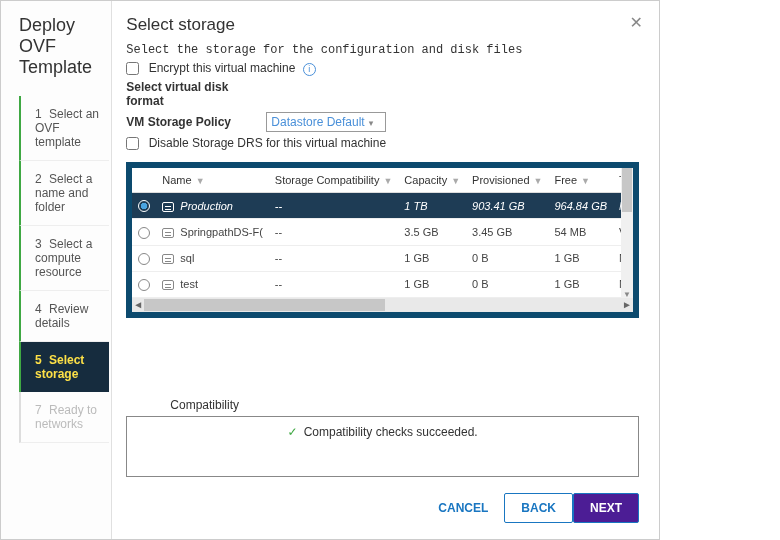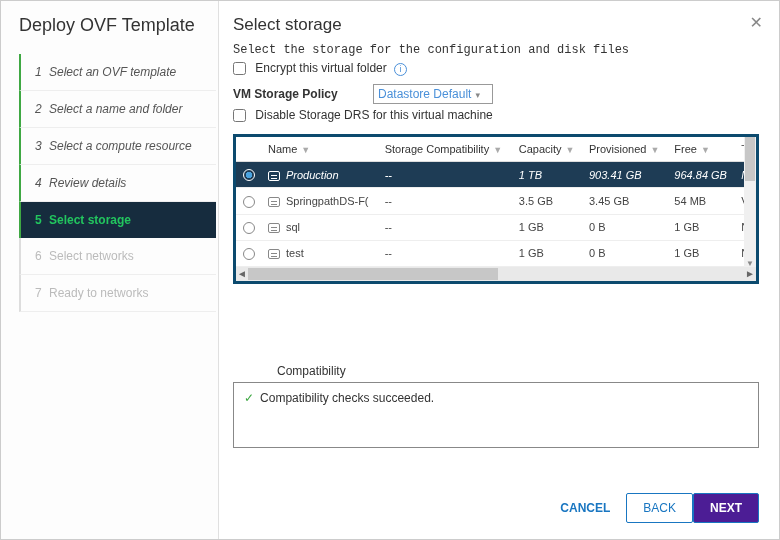--- a/index.html
+++ b/index.html
@@ -1,38 +1,38 @@
 <!DOCTYPE html>
 <html><head>
 <meta charset="utf-8">
 <style>
   * { box-sizing: border-box; margin: 0; padding: 0; }
   body { font-family: Arial, Helvetica, sans-serif; font-size: 12px; color: #333; background: #fff; }
-  .dialog { width: 780px; height: 540px; border: 1px solid #ccc; display: flex; position: relative; }
+  .dialog { width: 660px; height: 540px; border: 1px solid #ccc; display: flex; position: relative; }
   .sidebar { width: 218px; border-right: 1px solid #e0e0e0; padding: 14px 0 0 18px; background: #fdfdfd; }
   .wiz-title { font-size: 18px; font-weight: 400; color: #333; margin-bottom: 18px; }
   .steps { list-style: none; border-left: 2px solid #3fa843; }
   .step { padding: 11px 10px 11px 14px; font-size: 12px; color: #555; border-bottom: 1px solid #eee; cursor: pointer; position: relative; left: -2px; border-left: 2px solid transparent; }
-  .step.done { border-left-color: #3fa843; font-style: italic; }
+  .step.done { border-left-color: #3fa843; }
   .step.future { color: #bbb; border-left-color: #ddd; }
-  .step.current { background: #162c3e; color: #22c55e; font-weight: 600; border-left-color: #3fa843; border-bottom: none; }
+  .step.current { background: #162c3e; color: #fde047; font-weight: 600; border-left-color: #3fa843; border-bottom: none; }
   .step-num { display: inline-block; width: 14px; }
   .main { flex: 1; padding: 14px 20px 16px 14px; position: relative; display: flex; flex-direction: column; }
   .close { position: absolute; top: 12px; right: 16px; font-size: 16px; color: #888; cursor: pointer; }
   .page-title { font-size: 17px; font-weight: 400; margin-bottom: 8px; }
   .desc { font-size: 12px; color: #333; margin-bottom: 4px; font-family: Liberation Mono, monospace; }
   .row { display: flex; align-items: center; margin-bottom: 4px; font-size: 12px; }
   .row label.lbl { width: 140px; color: #333; font-weight: 600; }
   .checkbox-row { margin-bottom: 4px; }
   .checkbox-row input { margin-right: 6px; vertical-align: middle; }
   .info-icon { display: inline-block; width: 13px; height: 13px; border: 1px solid #4a90d9; border-radius: 50%; color: #4a90d9; font-size: 9px; line-height: 11px; text-align: center; margin-left: 4px; }
   .select-thin { border: none; border-bottom: 1px solid #4a90d9; color: #666; padding: 2px 20px 2px 4px; min-width: 120px; background: transparent; position: relative; }
   .select-policy { border: 1px solid #999; color: #4a90d9; padding: 2px 4px; min-width: 120px; }
   .caret { font-size: 9px; color: #888; margin-left: 4px; }
-  .table-wrap { border: 3px solid #0c4a6e; margin-top: 8px; position: relative; }
+  .table-wrap { border: 6px solid #0c4a6e; margin-top: 8px; position: relative; }
   table { width: 100%; border-collapse: collapse; font-size: 11px; }
   thead th { text-align: left; font-weight: 400; color: #333; padding: 6px 6px; border-bottom: 1px solid #ddd; background: #fff; white-space: nowrap; }
   th .filter { font-size: 9px; color: #aaa; margin-left: 4px; }
   tbody td { padding: 6px 6px; border-bottom: 1px solid #eee; color: #444; white-space: nowrap; }
   tbody tr.selected td { background: #1e3c55; color: #fff; font-style: italic; }
   .radio-cell { width: 26px; text-align: center; }
   .radio { display: inline-block; width: 12px; height: 12px; border: 1px solid #888; border-radius: 50%; vertical-align: middle; }
   tr.selected .radio { border-color: #fff; background: radial-gradient(circle, #4aa3df 0 45%, #1e3c55 46% 100%); }
   .ds-icon { display: inline-block; width: 12px; height: 10px; border: 1px solid #888; border-radius: 2px; margin-right: 6px; vertical-align: middle; position: relative; }
   .ds-icon::after { content: ""; position: absolute; left: 2px; right: 2px; top: 3px; height: 1px; background: #888; box-shadow: 0 3px 0 #888; }
@@ -43,57 +43,57 @@
   .hscroll .arrow { position: absolute; top: 0; width: 12px; text-align: center; font-size: 10px; color: #666; line-height: 14px; }
   .hscroll .arrow.l { left: 0; } .hscroll .arrow.r { right: 0; }
   .vscroll { position: absolute; right: 0; top: 0; bottom: 14px; width: 12px; background: #f0f0f0; }
   .vscroll .vthumb { position: absolute; top: 0; left: 1px; right: 1px; height: 44px; background: #c7c7c7; }
   .vscroll .varr { position: absolute; left: 0; right: 0; text-align: center; font-size: 8px; color: #888; }
   .vscroll .varr.u { top: -1px; } .vscroll .varr.d { bottom: -1px; }
   .table-footer { display: flex; align-items: center; padding: 4px 6px; font-size: 11px; color: #555; background: #fff; }
   .manage-btn { border: 1px solid #bbb; background: #fff; padding: 2px 8px; font-size: 11px; cursor: pointer; }
   .table-footer .spacer { flex: 1; }
   .compat-label { margin-top: 80px; font-size: 12px; margin-left: 44px; }
-  .compat-box { border: 1px solid #888; height: 66px; margin-top: 4px; padding: 8px 10px; font-size: 12px; }
+  .compat-box { border: 1px solid #888; height: 66px; margin-top: 4px; padding: 8px 10px; font-size: 12px; text-align: center; }
   .check { color: #3fa843; margin-right: 6px; }
   .footer { margin-top: auto; display: flex; justify-content: flex-end; padding-top: 16px; }
   .btn { font-size: 12px; padding: 7px 16px; cursor: pointer; border-radius: 2px; }
   .btn-cancel { border: none; background: transparent; color: #1976c1; font-weight: 600; }
-  .btn-back { border: 1px solid #1976c1; background: #fff; color: #1976c1; font-weight: 400; }
+  .btn-back { border: 1px solid #1976c1; background: #fff; color: #1976c1; font-weight: 700; }
   .btn-next { border: 1px solid #1976c1; background: #4c1d95; color: #fff; font-weight: 600; }
 </style>
 </head>
 <body>
 
 <div class="dialog">
   <div class="sidebar">
     <div class="wiz-title">Deploy OVF Template</div>
     <ul class="steps">
       <li class="step done"><span class="step-num">1</span><span>Select an OVF template</span></li>
       <li class="step done"><span class="step-num">2</span><span>Select a name and folder</span></li>
       <li class="step done"><span class="step-num">3</span><span>Select a compute resource</span></li>
       <li class="step done"><span class="step-num">4</span><span>Review details</span></li>
       <li class="step current"><span class="step-num">5</span><span>Select storage</span></li>
-      <li class="step future"><span class="step-num">6</span><span>Select networks</span></li>
       <li class="step future"><span class="step-num">7</span><span>Ready to networks</span></li>
     </ul>
   </div>
 
   <div class="main">
     <div class="close">✕</div>
     <div class="page-title">Select storage</div>
     <div class="desc">Select the storage for the configuration and disk files</div>
 
     <div class="checkbox-row">
       <input type="checkbox" style="">
-      <span>Encrypt this virtual folder</span>
+      <span>Encrypt this virtual machine</span>
       <span class="info-icon">i</span>
     </div>
 
     <div class="row">
+      <label class="lbl">Select virtual disk format</label>
     </div>
 
     <div class="row">
       <label class="lbl">VM Storage Policy</label>
       <span class="select-policy"><span>Datastore Default</span><span class="caret">▾</span></span>
     </div>
 
     <div class="checkbox-row">
       <input type="checkbox" style="">
       <span>Disable Storage DRS for this virtual machine</span>

